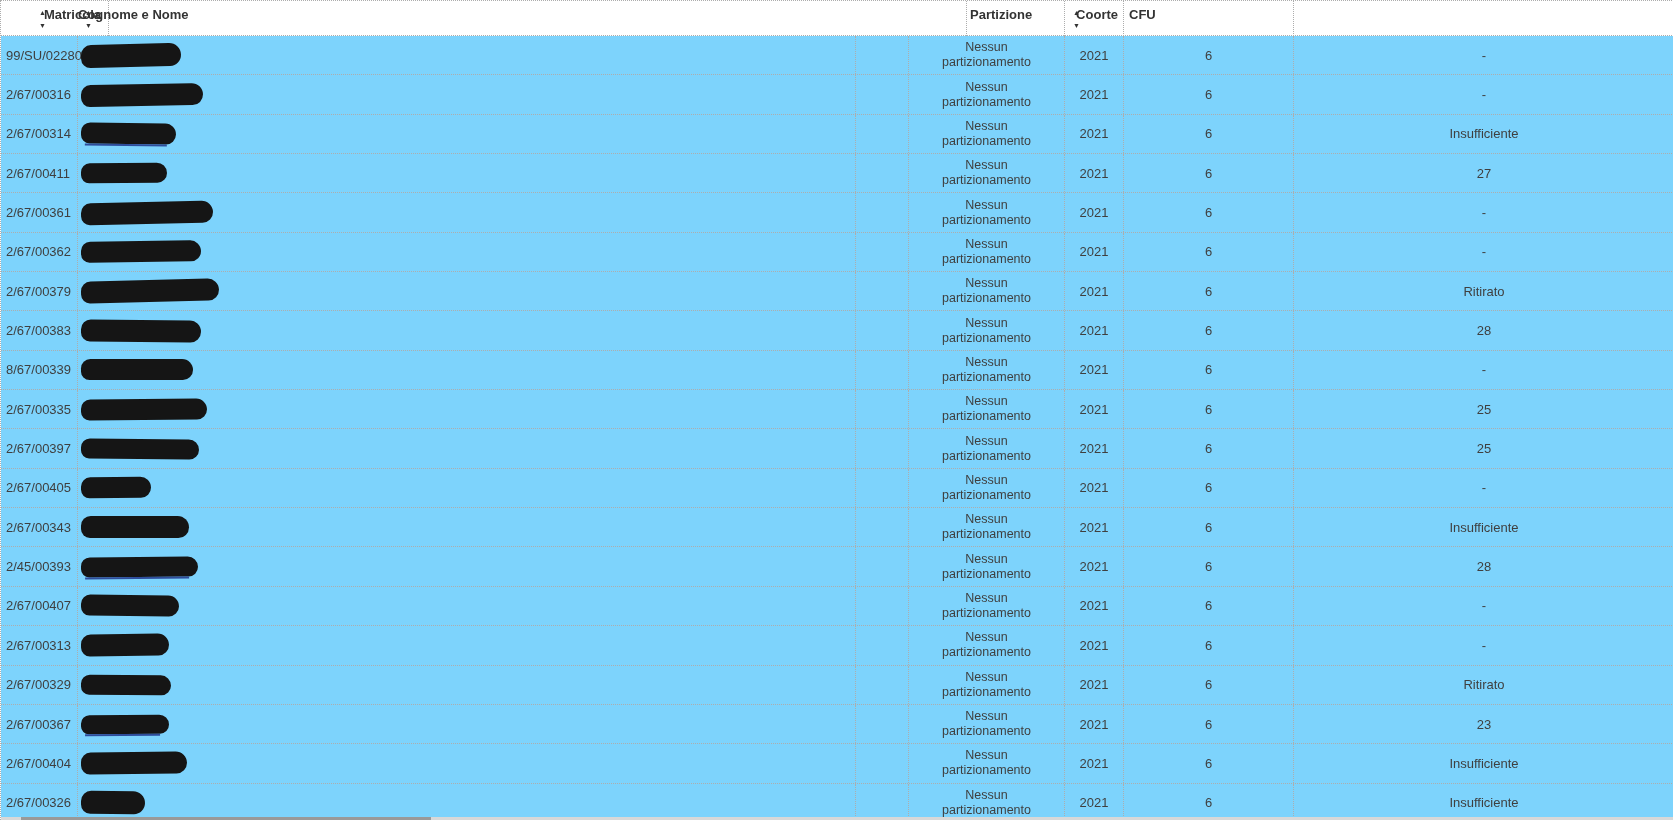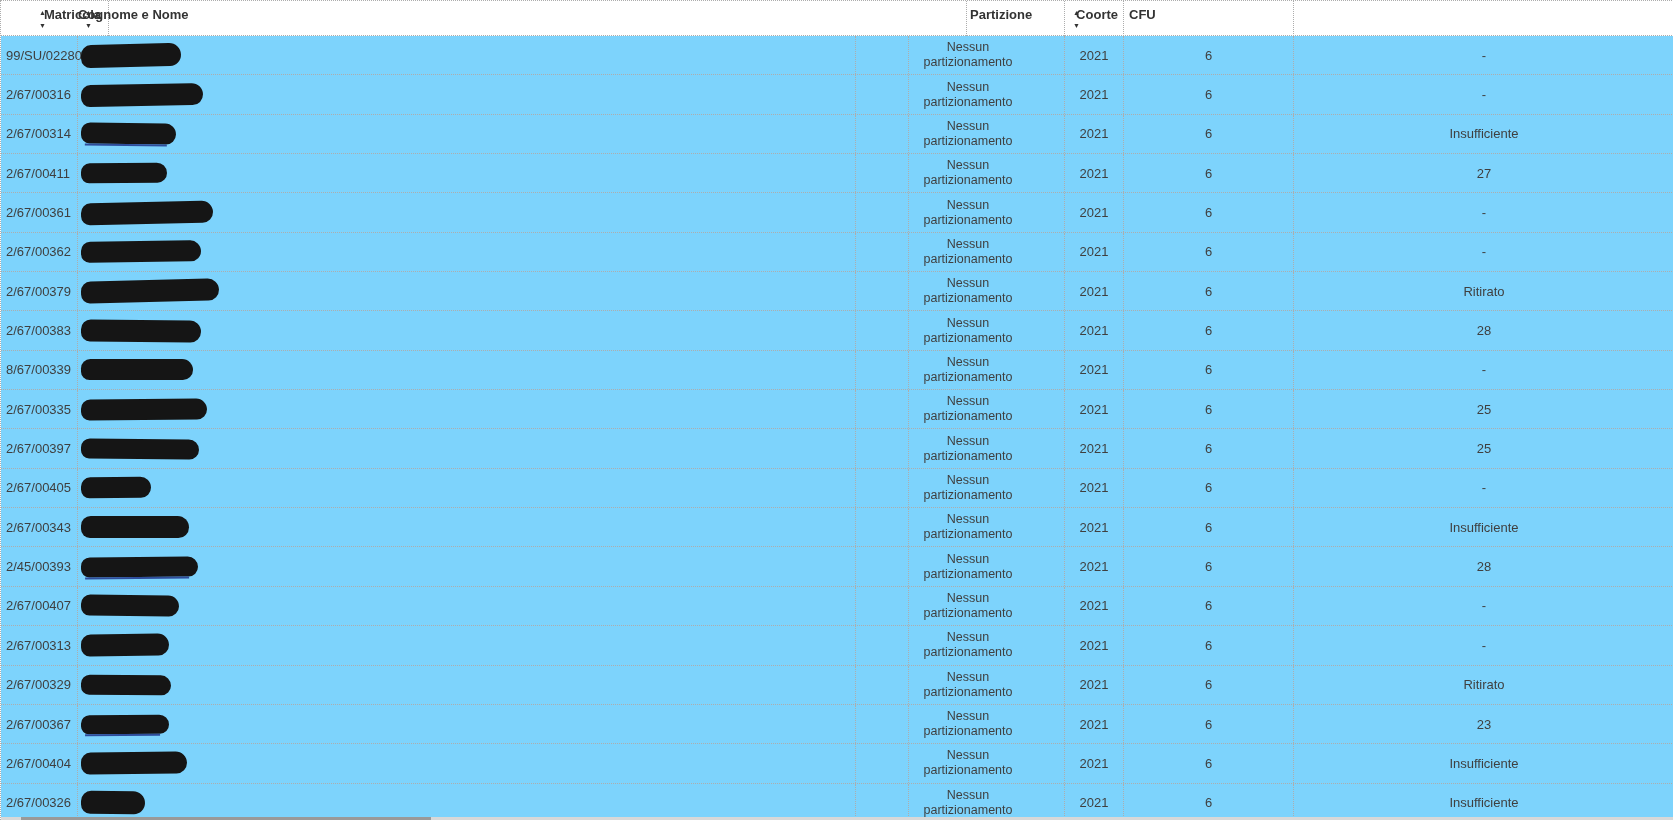--- a/index.html
+++ b/index.html
@@ -24,21 +24,21 @@
           font-size:7px;line-height:7px;color:#333;font-weight:bold;}
   .h-coorte .arrows{left:8px;}
   
   #rows{position:absolute;left:0;top:36px;width:1673px;}
   .row{position:relative;height:39.35px;border-bottom:1px dotted #adadad;box-sizing:border-box;background:#7dd3fc;}
   .c{position:absolute;top:0;bottom:0;box-sizing:border-box;display:flex;align-items:center;
      border-right:1px dotted #adadad;font-size:13px;color:#3f3f3f;}
   .c-matricola{left:0;width:77px;padding-left:5px;}
   .c-name{left:77px;width:778px;}
   .c-spacer{left:855px;width:53px;}
-  .c-part{left:908px;width:156px;justify-content:flex-start;text-align:center;font-size:12.5px;line-height:15px;}
+  .c-part{left:908px;width:156px;justify-content:center;text-align:center;font-size:12.5px;line-height:15px;}
   .c-part span{display:block;width:118px;}
   .c-coorte{left:1064px;width:59px;justify-content:center;}
   .c-cfu{left:1123px;width:170px;justify-content:center;}
   .c-esito{left:1293px;width:380px;justify-content:center;border-right:none;text-align:center;}
   
   .blob{margin-left:3px;background:#151515;border-radius:12px 14px 13px 11px;position:relative;}
   .blob.ul::after{content:"";position:absolute;left:4px;right:9px;bottom:-2px;height:2px;background:#2e4d9c;}
   
   .hscroll-track{position:absolute;left:0;bottom:0;width:1673px;height:3px;background:#d8d8d8;z-index:5;}
   .hscroll-thumb{position:absolute;left:20px;bottom:0;width:410px;height:3px;background:#999;z-index:6;}

